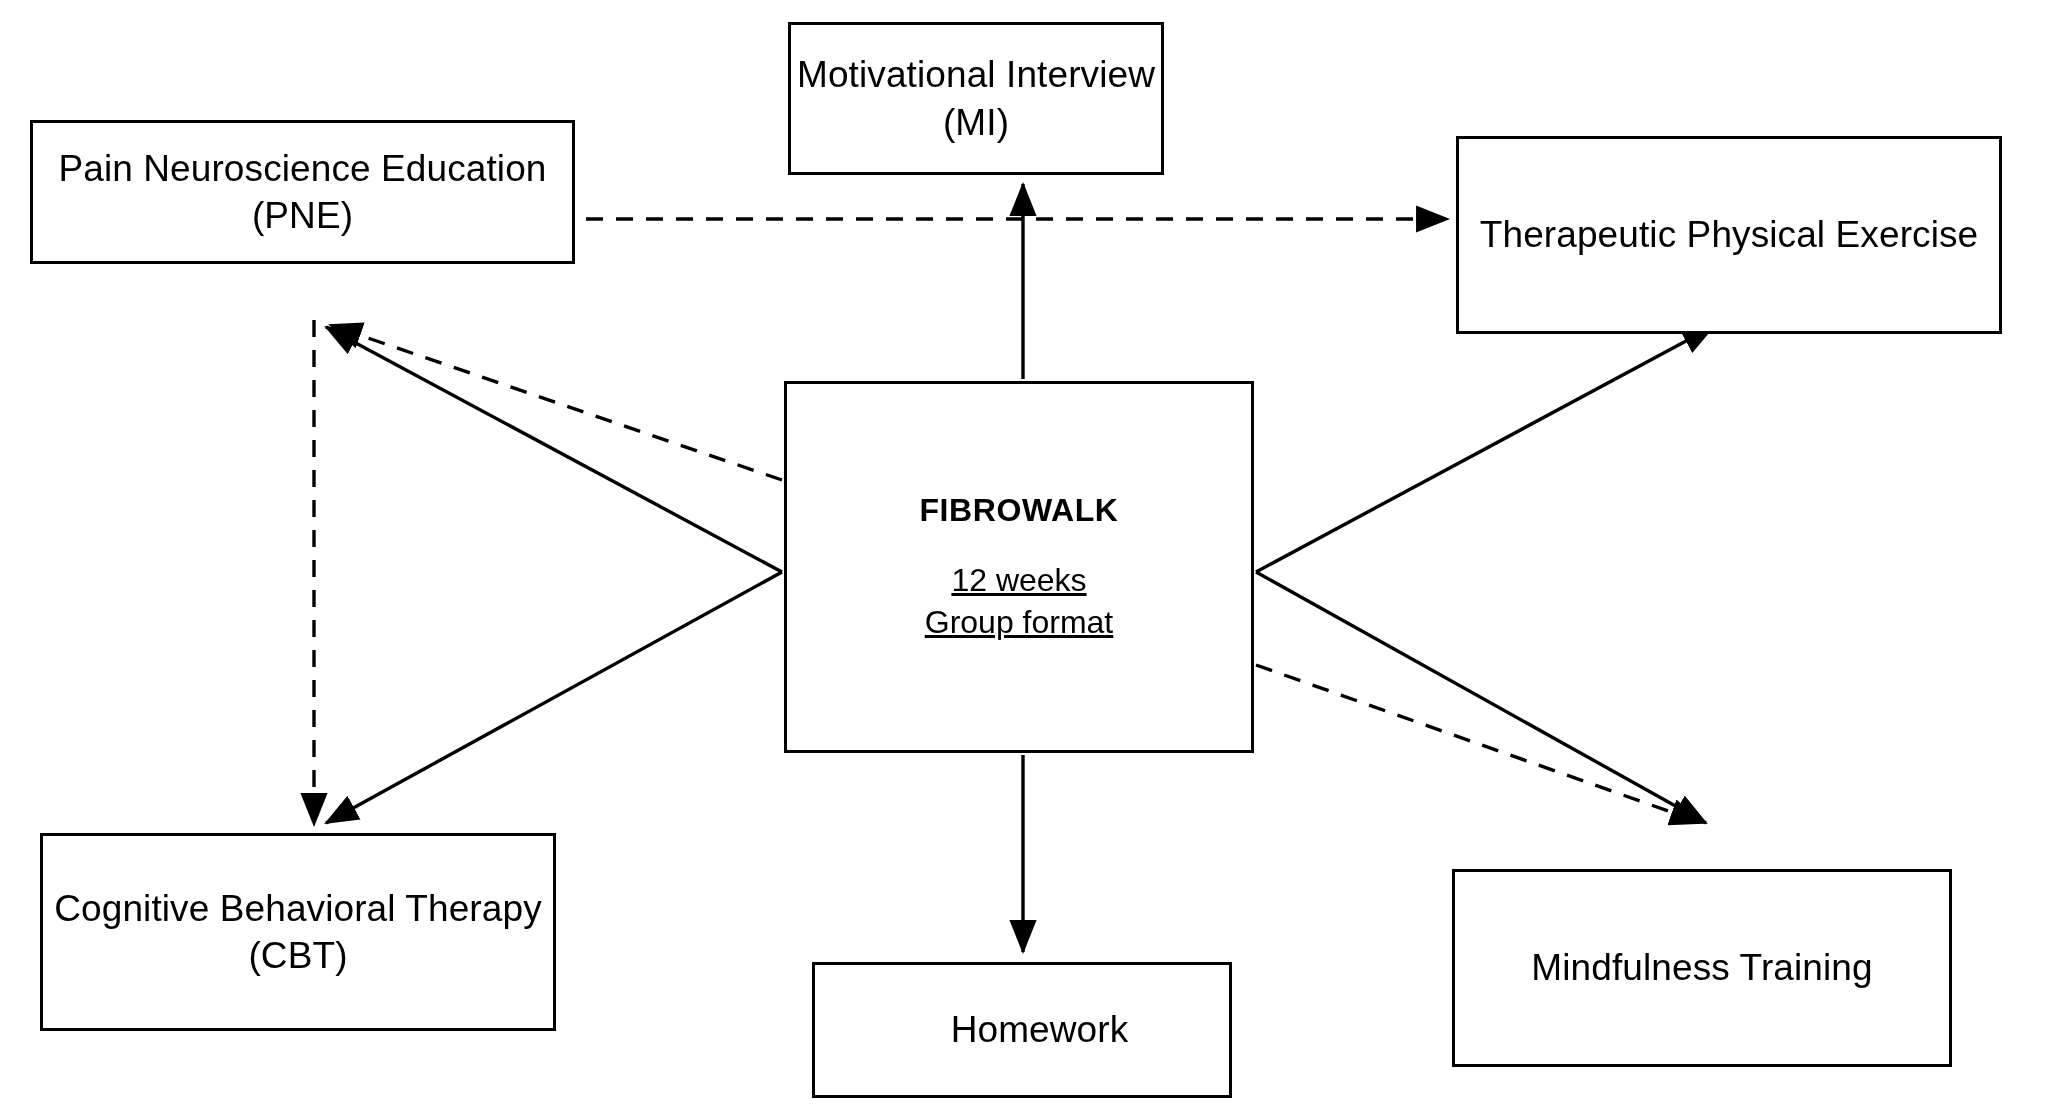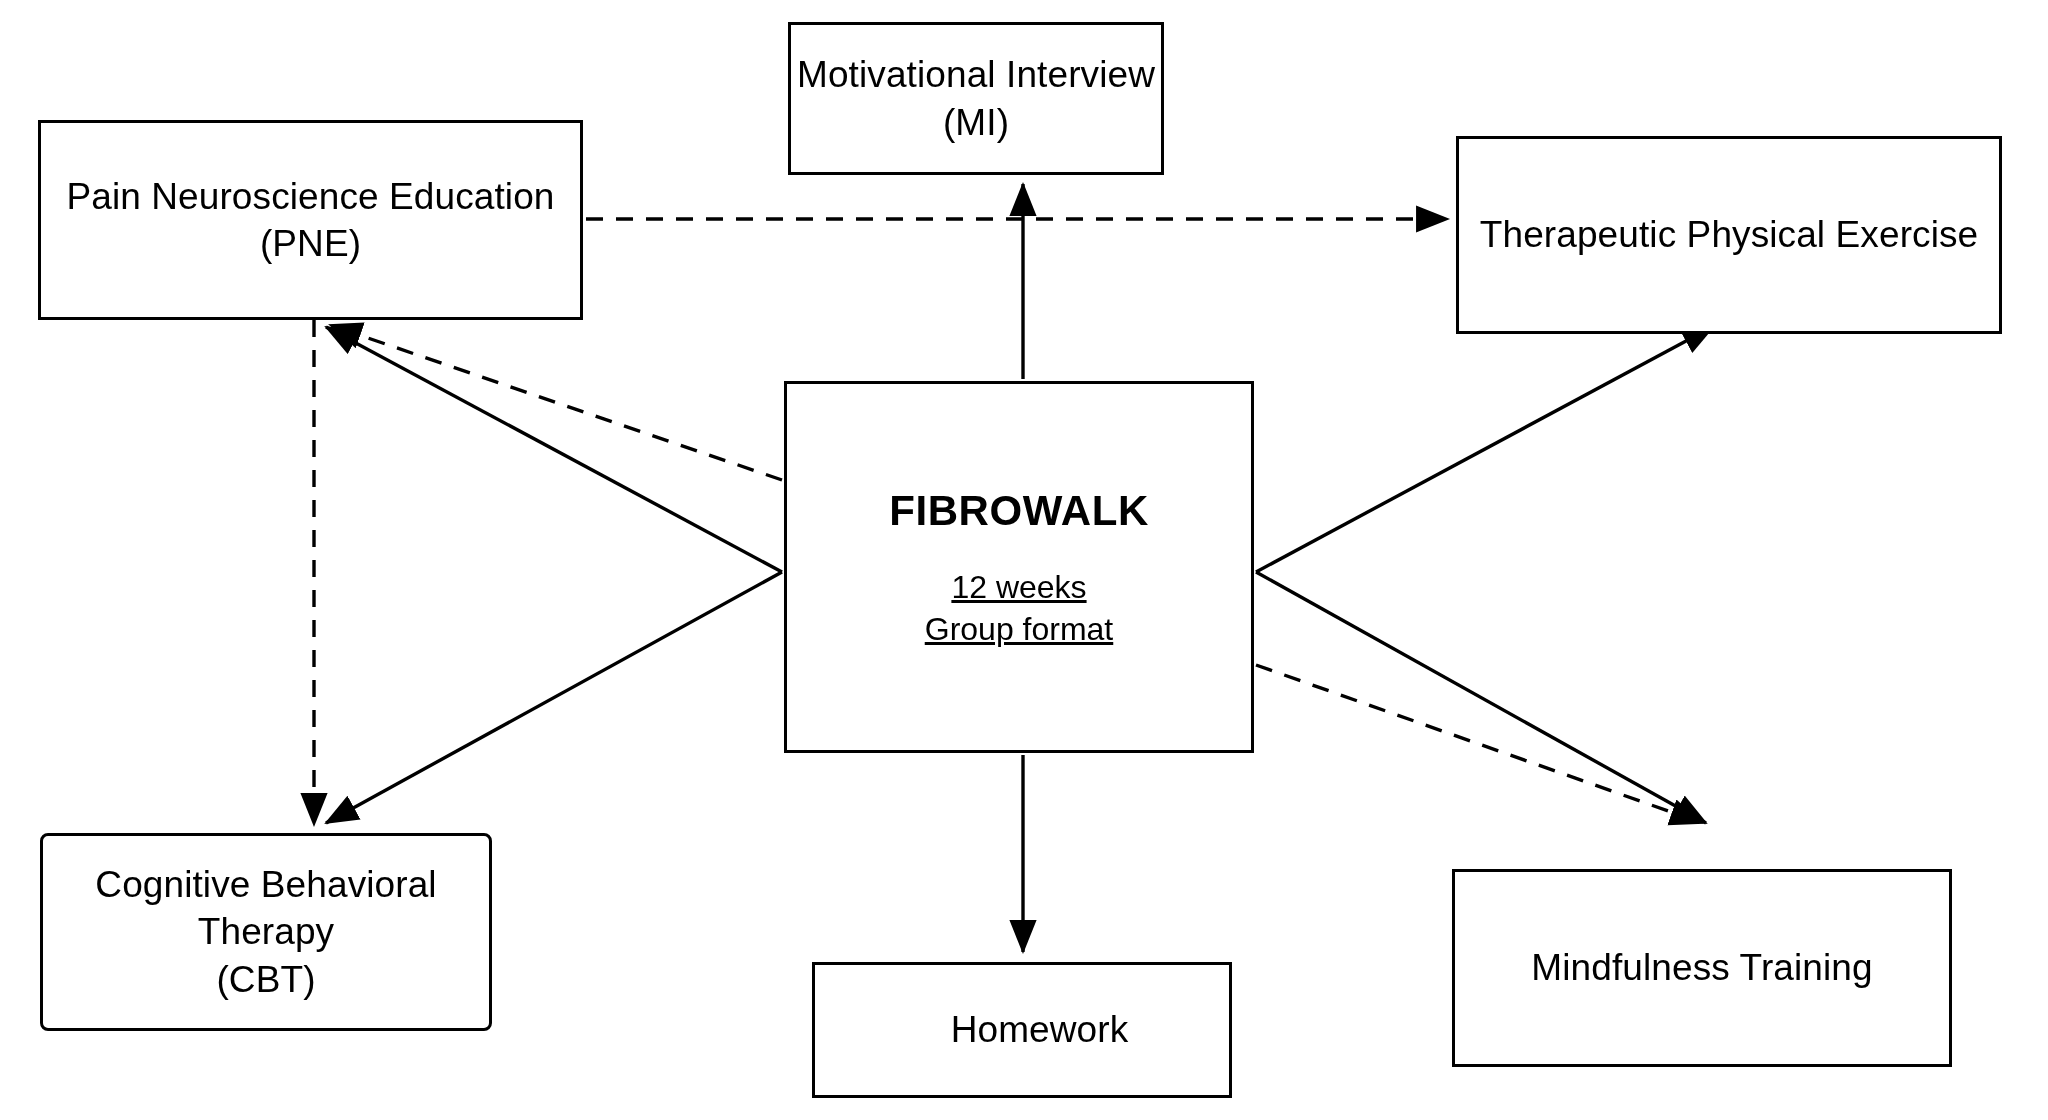--- a/index.html
+++ b/index.html
@@ -38,37 +38,37 @@
     text-align: center;
     line-height: 1.28;
   }
   .node-label {
     font-size: 37px;
     font-weight: normal;
     white-space: pre-line;
     letter-spacing: 0.1px;
   }
   .node-title {
-    font-size: 42px;
+    font-size: 32px;
     font-weight: bold;
     letter-spacing: 0.6px;
   }
   .node-sub {
     font-size: 32px;
     font-weight: normal;
     white-space: pre-line;
     line-height: 1.32;
     margin-top: 28px;
     text-decoration: underline;
   }
-  #node-pne      { left: 38px;   top: 120px;  width: 545px;  height: 200px; }
+  #node-pne      { left: 30px;   top: 120px;  width: 545px;  height: 144px; }
   #node-mi       { left: 788px;  top: 22px;   width: 376px;  height: 153px; }
   #node-tpe      { left: 1456px; top: 136px;  width: 546px;  height: 198px; }
   #node-fibrowalk{ left: 784px;  top: 381px;  width: 470px;  height: 372px; z-index: 3; }
-  #node-cbt      { left: 40px;   top: 833px;  width: 452px;  height: 198px; border-radius: 8px; }
+  #node-cbt      { left: 40px;   top: 833px;  width: 516px;  height: 198px; }
   #node-homework { left: 812px;  top: 962px;  width: 420px;  height: 136px; padding-left: 35px; }
   #node-mind     { left: 1452px; top: 833px;  width: 500px;  height: 198px; margin-top: 36px; }
 </style>
 </head>
 <body>
 
 <div id="canvas">
 
   <svg id="edges" width="2048" height="1120" viewBox="0 0 2048 1120" xmlns="http://www.w3.org/2000/svg">
     <defs>

